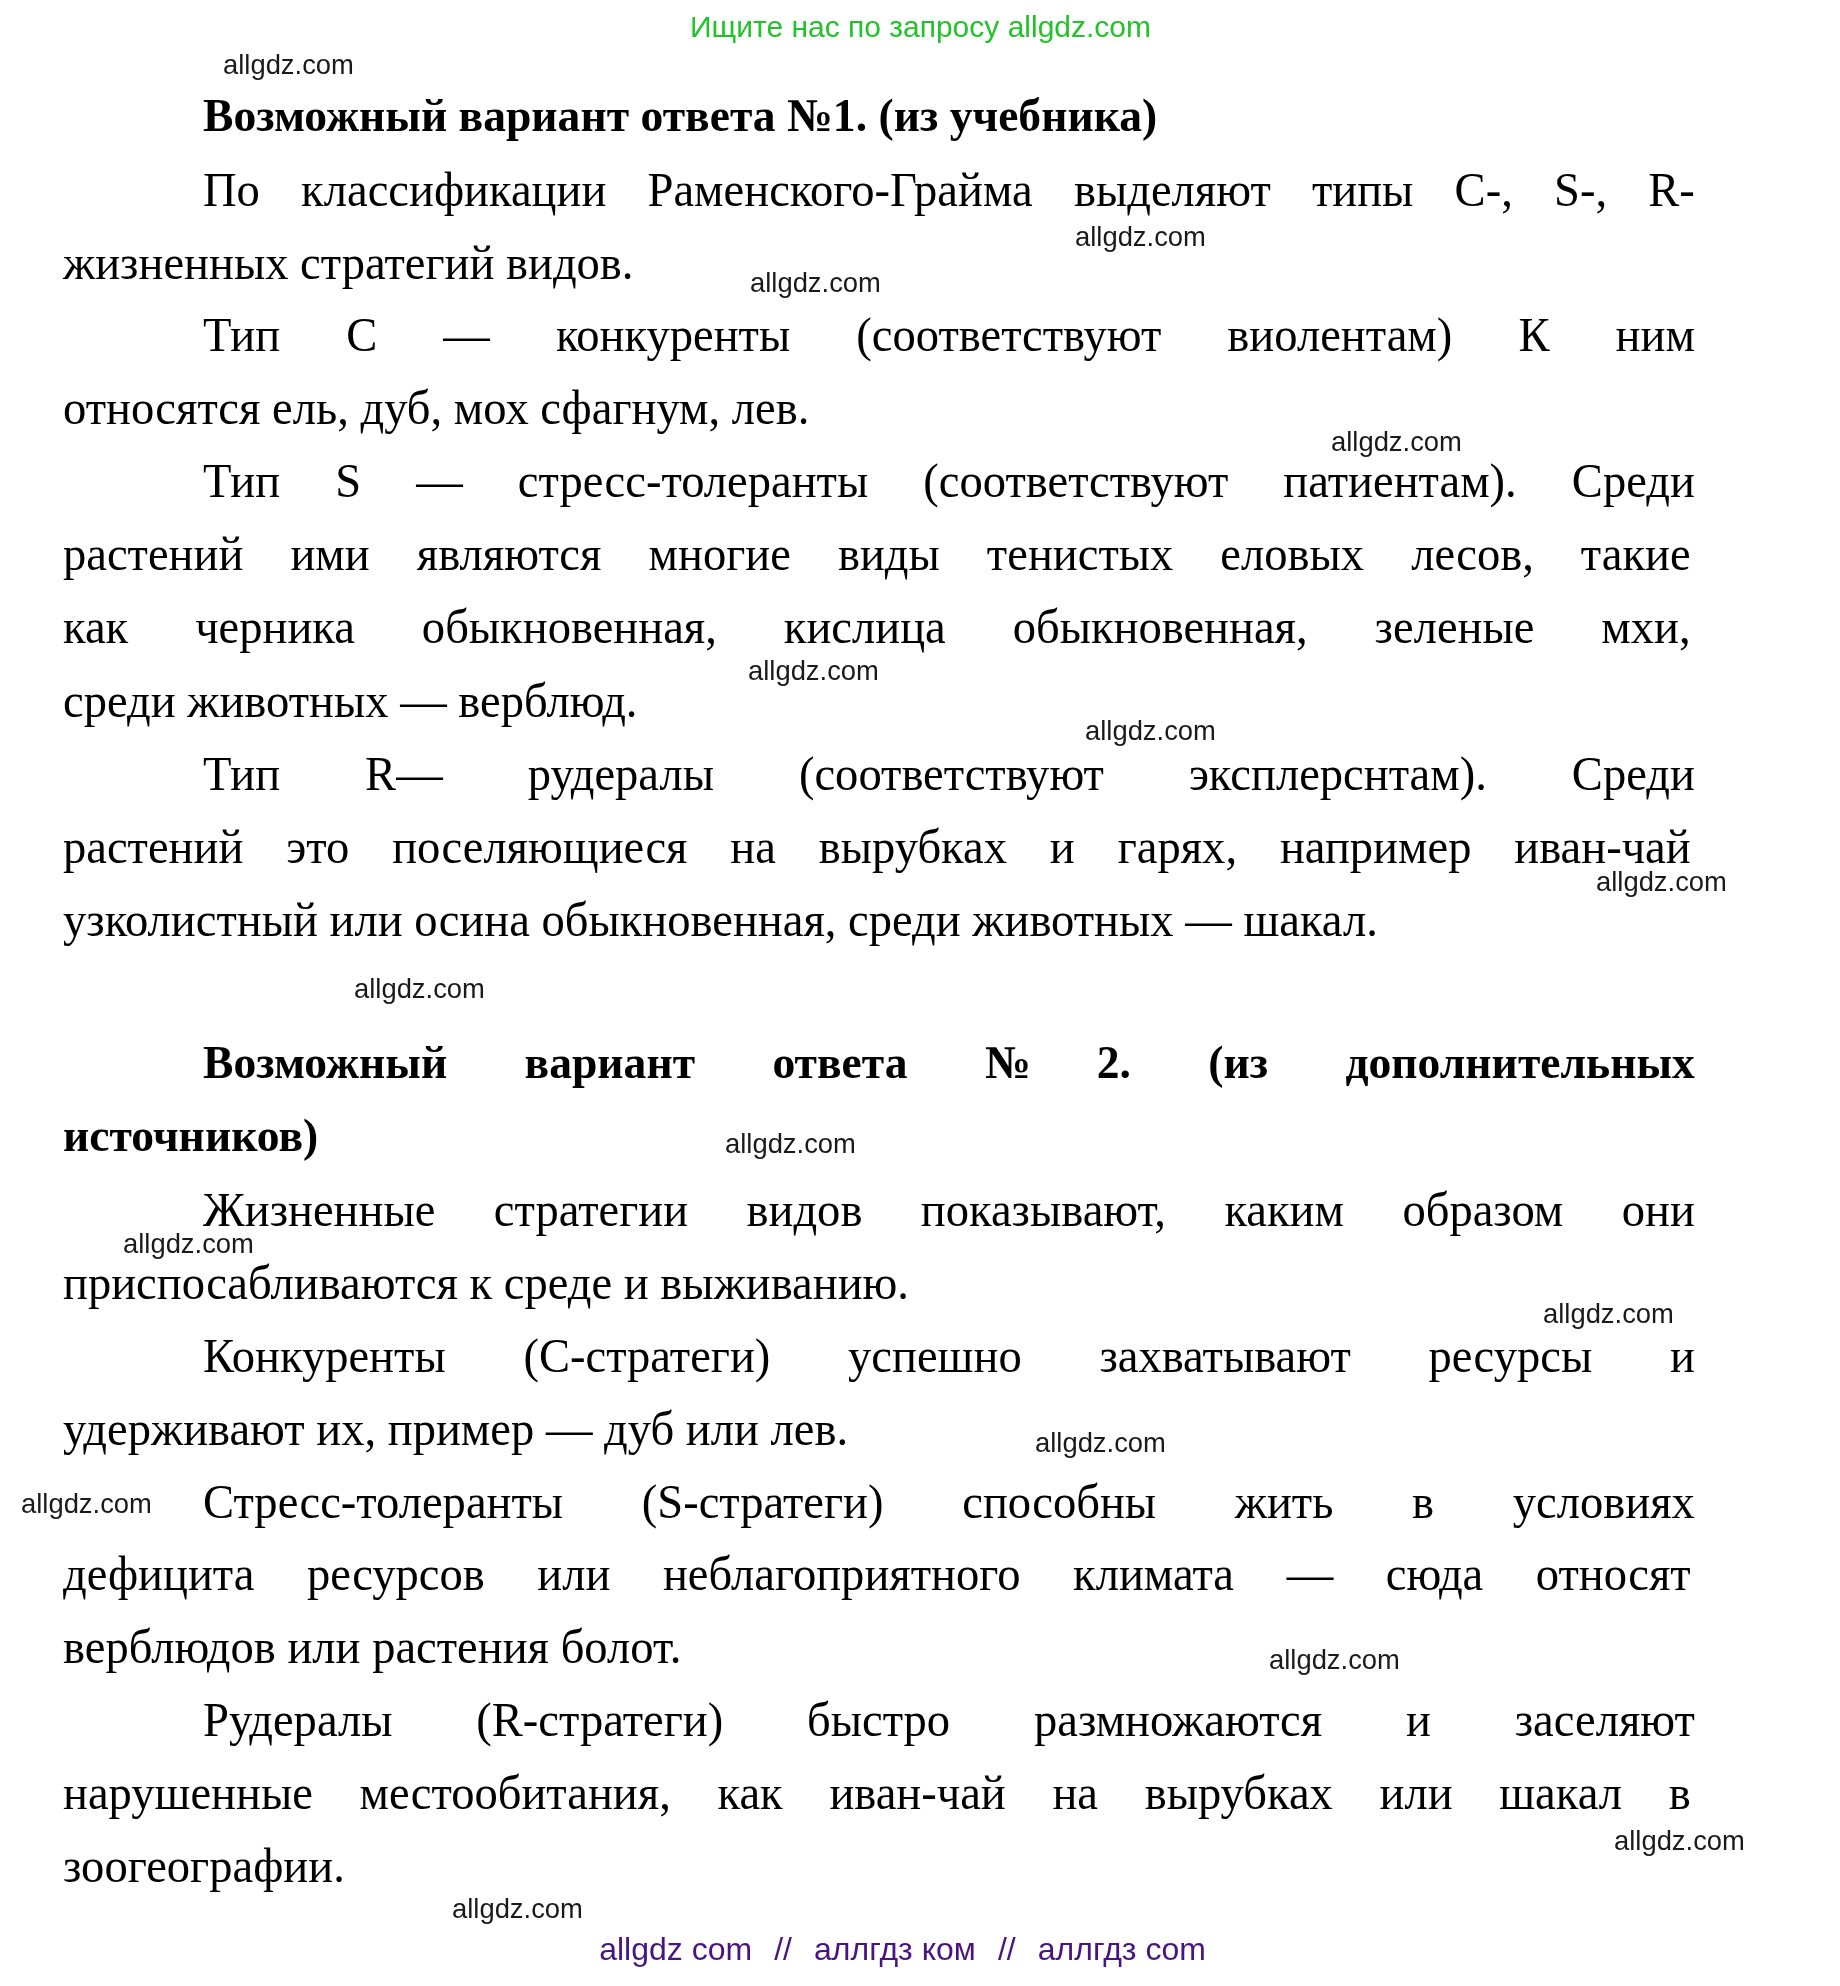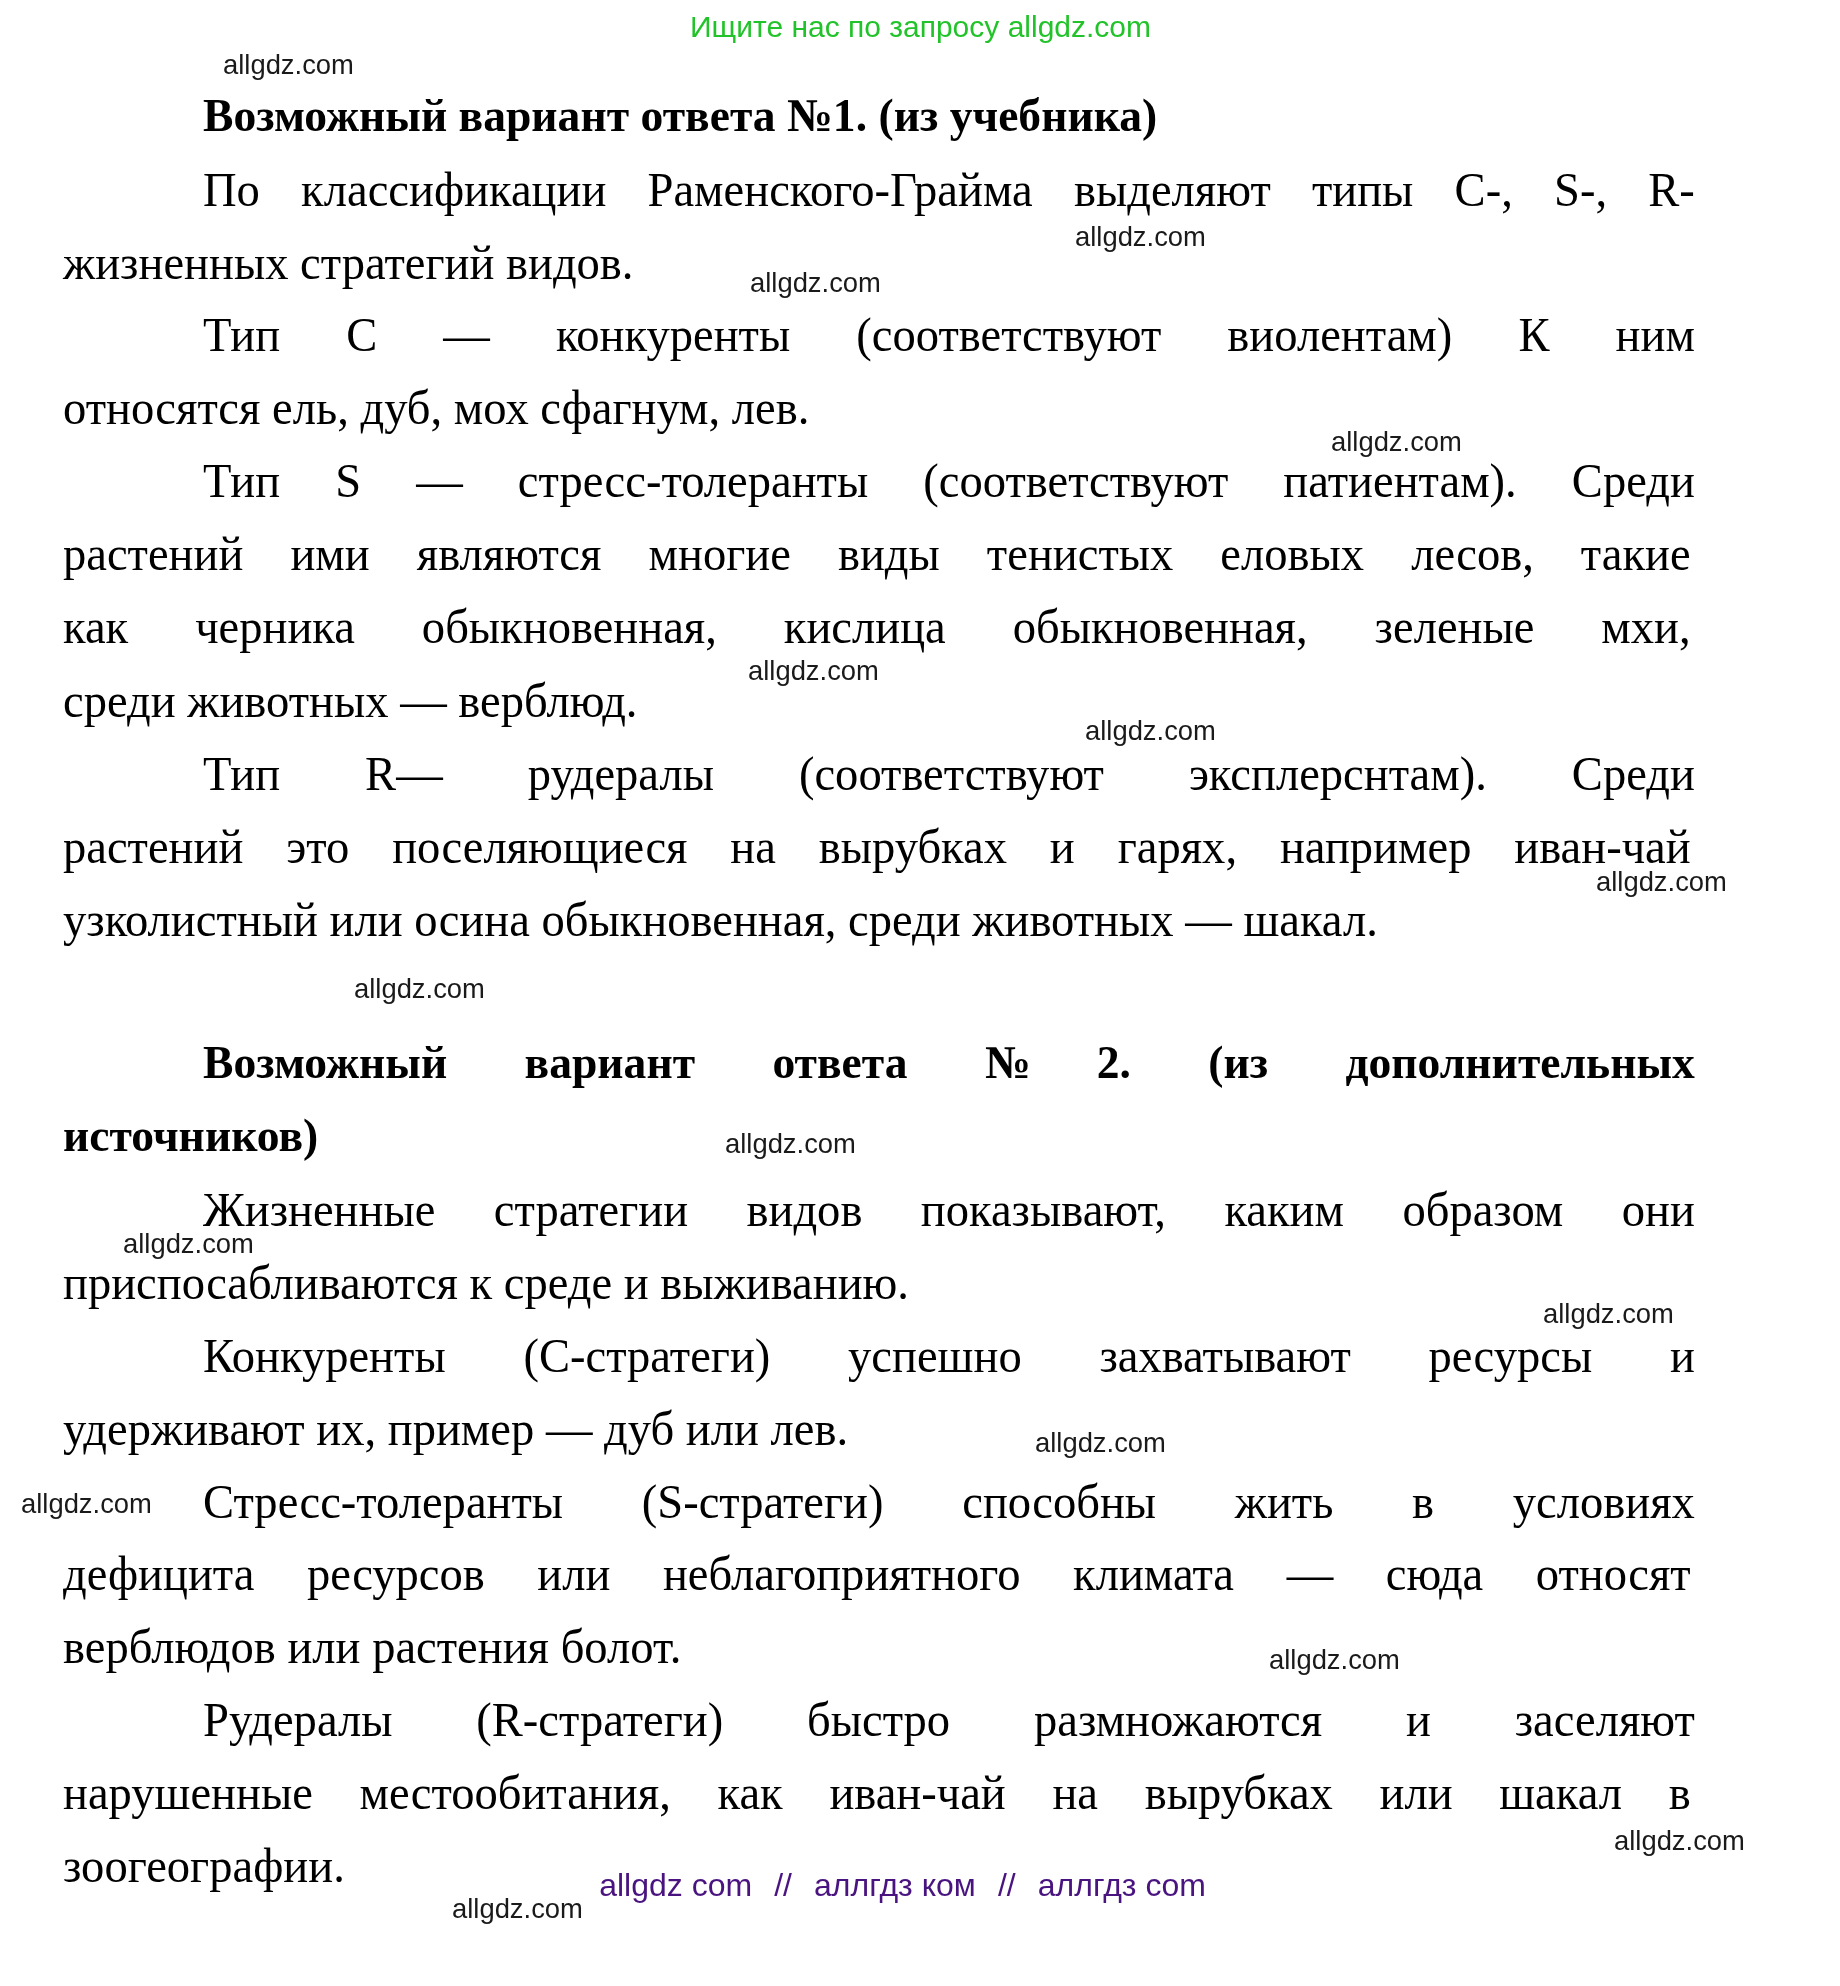--- a/index.html
+++ b/index.html
@@ -6,21 +6,21 @@
   body {
     width:1841px; height:1986px; background:#ffffff; position:relative; overflow:hidden;
     font-family:"Liberation Serif", serif; color:#000;
   }
   .banner {
     position:absolute; top:0; left:0; width:1841px; text-align:center;
     font-family:Liberation Sans, sans-serif; font-size:30px; line-height:40px;
     color:#22c32a; letter-spacing:0px;margin-top:7px;
   }
   .footer {
-    position:absolute; top:1864px; left:0; width:1805px; text-align:center;
+    position:absolute; top:1928px; left:0; width:1805px; text-align:center;
     font-family:"Liberation Sans", sans-serif; font-size:32px; line-height:42px;
     color:#4a1480;
   }
   .footer span.sep { padding:0 13.2px; }
   .line {
     position:absolute; left:63px; width:1678px; font-size:48px; line-height:57px;
     white-space:nowrap; transform:scaleX(0.97); transform-origin:left center;
   }
   .line.just {
     text-align:justify; text-align-last:justify; white-space:normal;

